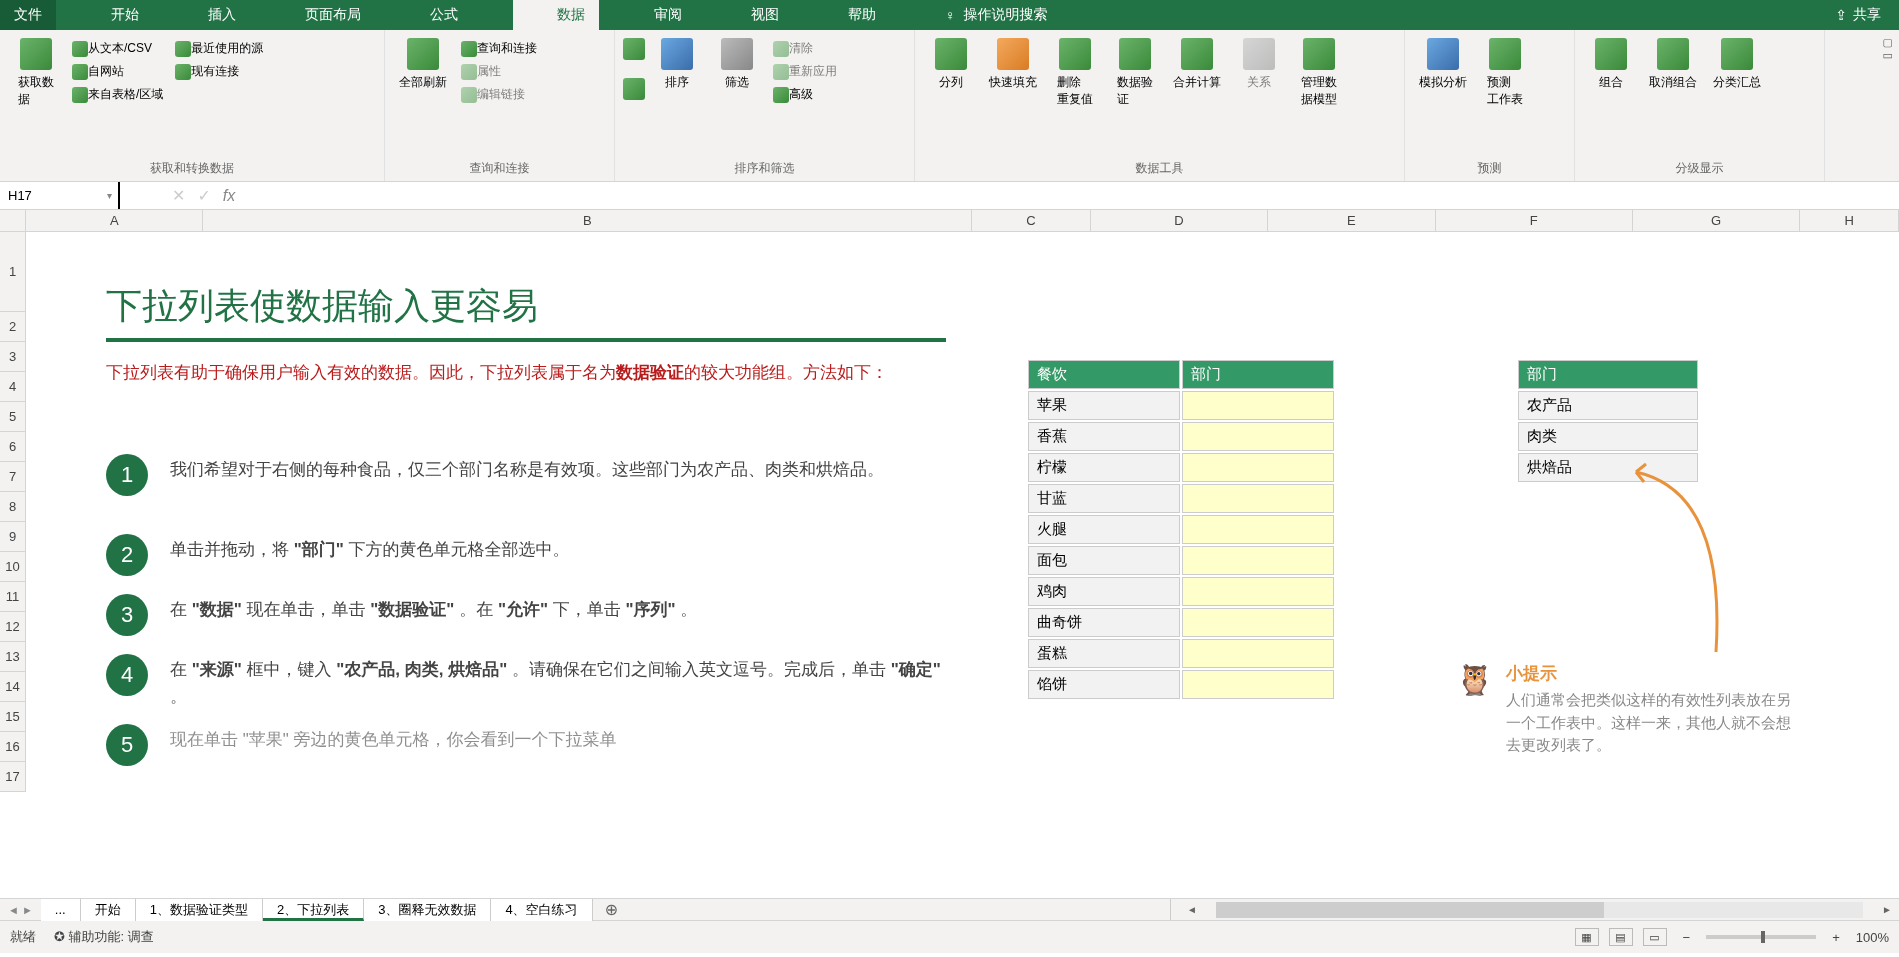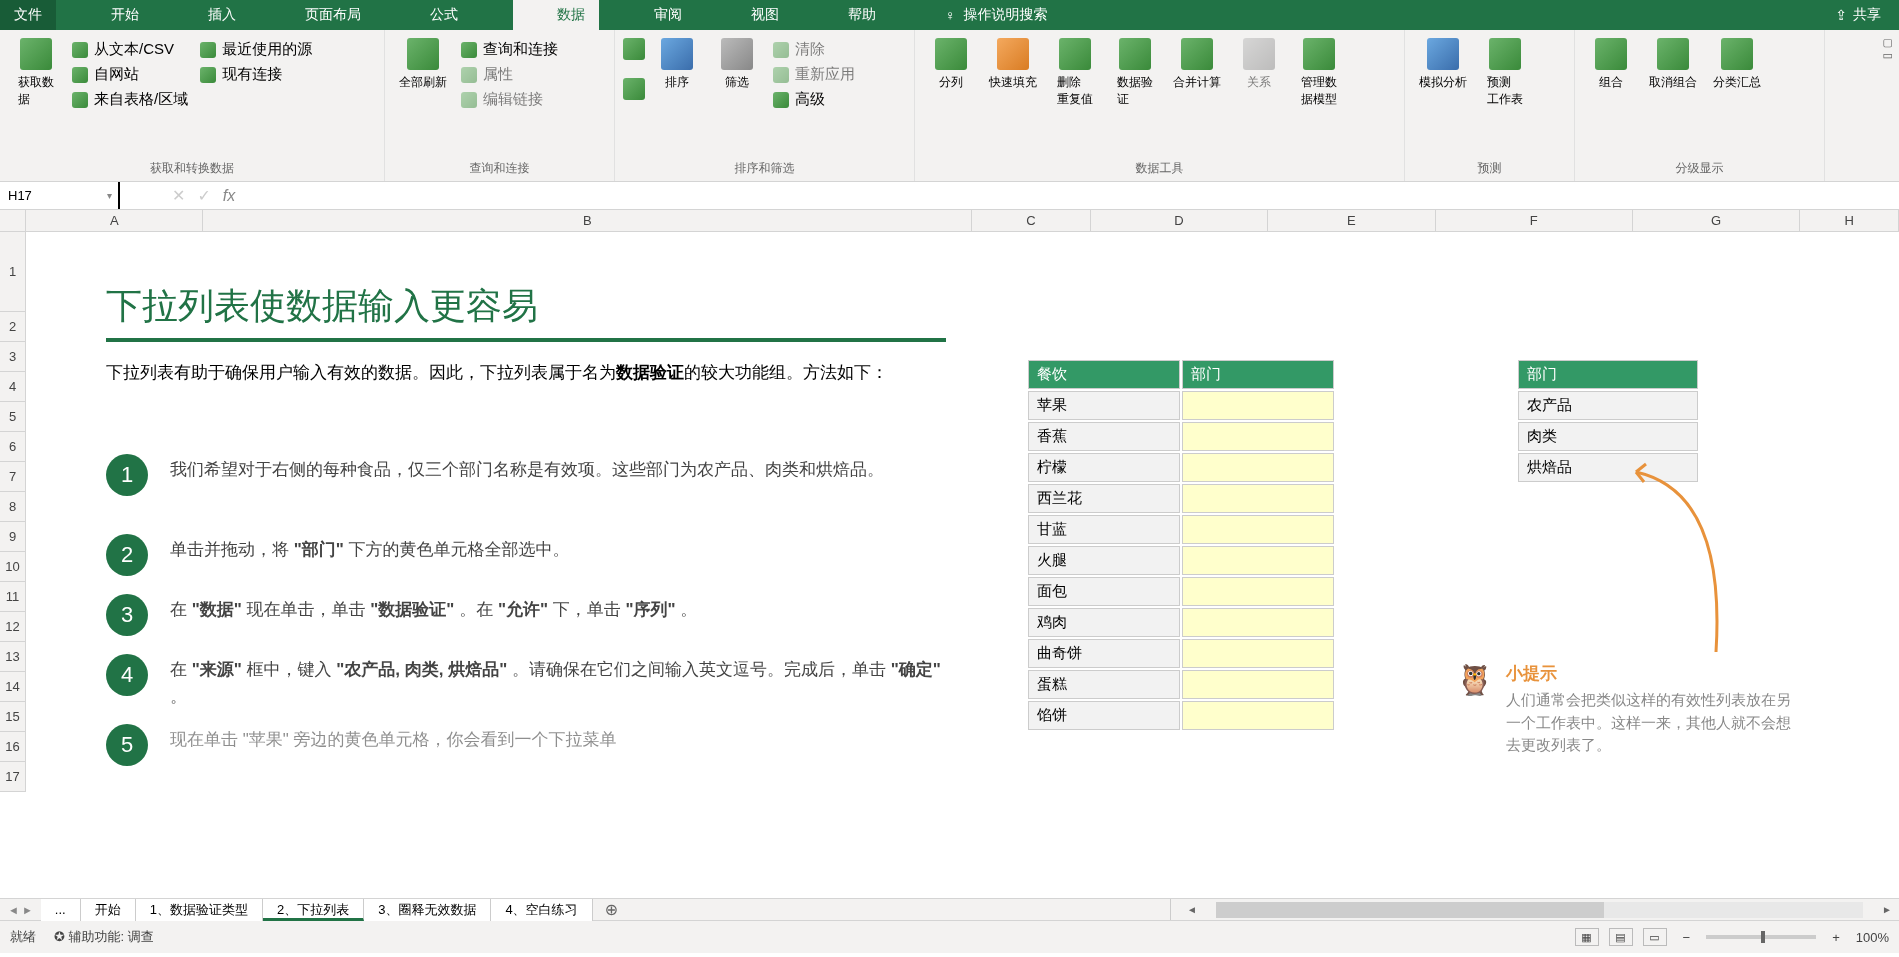--- a/index.html
+++ b/index.html
@@ -11,21 +11,21 @@
 .menubar-item.file { background: #185c37; }
 .menubar-spacer { flex: 1; }
 .share { padding: 0 18px; display: flex; align-items: center; gap: 6px; }
 
 .ribbon { background: #f3f2f1; height: 152px; border-bottom: 1px solid #d4d4d4; display: flex; }
 .ribbon-group { border-right: 1px solid #e1e1e1; padding: 4px 8px 0 8px; display: flex; flex-direction: column; }
 .ribbon-group-body { flex: 1; display: flex; align-items: flex-start; gap: 4px; }
 .ribbon-group-label { text-align: center; font-size: 12px; color: #666; padding: 4px 0; }
 .ribbon-btn-lg { display: flex; flex-direction: column; align-items: center; justify-content: flex-start; padding: 4px 6px; font-size: 12px; cursor: pointer; min-width: 56px; }
 .ribbon-btn-lg .icon { width: 32px; height: 32px; margin-bottom: 4px; }
-.ribbon-btn-sm { display: flex; align-items: center; gap: 6px; padding: 2px 4px; font-size: 15px; cursor: pointer; }
+.ribbon-btn-sm { display: flex; align-items: center; gap: 0; padding: 2px 4px; font-size: 12px; cursor: pointer; }
 .ribbon-btn-sm .icon-sm { width: 16px; height: 16px; }
 .vstack { display: flex; flex-direction: column; gap: 2px; }
 .disabled { opacity: 0.5; }
 
 .formula-bar { height: 28px; border-bottom: 1px solid #d4d4d4; display: flex; align-items: center; background: #fff; }
 .name-box { width: 120px; border-right: 2px solid #000000; height: 100%; display: flex; align-items: center; padding: 0 8px; font-size: 13px; position: relative; }
 .name-box::after { content: "▾"; position: absolute; right: 6px; font-size: 10px; color: #888; }
 .fx-controls { display: flex; align-items: center; gap: 12px; padding: 0 12px; color: #888; }
 .fx-label { font-style: italic; color: #888; }
 .formula-input { flex: 1; height: 100%; border: none; padding: 0 8px; font-size: 13px; }
@@ -33,21 +33,21 @@
 .sheet-area { display: flex; height: 688px; position: relative; }
 .corner { width: 26px; height: 22px; background: #f3f2f1; border-right: 1px solid #d4d4d4; border-bottom: 1px solid #d4d4d4; }
 .col-headers { display: flex; height: 22px; background: #f3f2f1; border-bottom: 1px solid #d4d4d4; }
 .col-h { border-right: 1px solid #d4d4d4; text-align: center; font-size: 13px; line-height: 22px; color: #444; }
 .row-headers { width: 26px; background: #f3f2f1; border-right: 1px solid #d4d4d4; }
 .row-h { border-bottom: 1px solid #d4d4d4; text-align: center; font-size: 13px; line-height: 30px; color: #444; height: 30px; }
 .grid-content { position: absolute; top: 22px; left: 26px; right: 0; bottom: 0; }
 
 .content-title { position: absolute; left: 80px; top: 50px; font-size: 36px; color: #217346; }
 .content-underline { position: absolute; left: 80px; top: 106px; width: 840px; height: 4px; background: #217346; }
-.content-intro { position: absolute; left: 80px; top: 128px; width: 840px; font-size: 17px; color: #000000; line-height: 1.5; }
+.content-intro { position: absolute; left: 80px; top: 128px; width: 840px; font-size: 17px; color: #b91c1c; line-height: 1.5; }
 .step { position: absolute; left: 80px; display: flex; gap: 22px; align-items: flex-start; width: 840px; }
 .step-num { width: 42px; height: 42px; border-radius: 50%; background: #217346; color: #fff; display: flex; align-items: center; justify-content: center; font-size: 22px; flex-shrink: 0; }
 .step-text { font-size: 17px; color: #444; line-height: 1.6; padding-top: 2px; }
 .step-text b { font-weight: bold; }
 
 .table1 { position: absolute; left: 1000px; top: 126px; }
 .table1 th { background: #339966; color: #fff; font-weight: normal; text-align: left; padding: 4px 8px; font-size: 15px; border: 1px solid #ccc; }
 .table1 td { border: 1px solid #ccc; padding: 4px 8px; font-size: 15px; height: 29px; }
 .table1 .food-col { width: 152px; background: #f2f2f2; }
 .table1 .dept-col { width: 152px; background: #ffffcc; }
@@ -367,24 +367,20 @@
           </tr>
       <tr>
             <td class="food-col">香蕉</td>
             <td class="dept-col"></td>
           </tr>
       <tr>
             <td class="food-col">柠檬</td>
             <td class="dept-col"></td>
           </tr>
       <tr>
-            <td class="food-col">西兰花</td>
-            <td class="dept-col"></td>
-          </tr>
-      <tr>
             <td class="food-col">甘蓝</td>
             <td class="dept-col"></td>
           </tr>
       <tr>
             <td class="food-col">火腿</td>
             <td class="dept-col"></td>
           </tr>
       <tr>
             <td class="food-col">面包</td>
             <td class="dept-col"></td>

